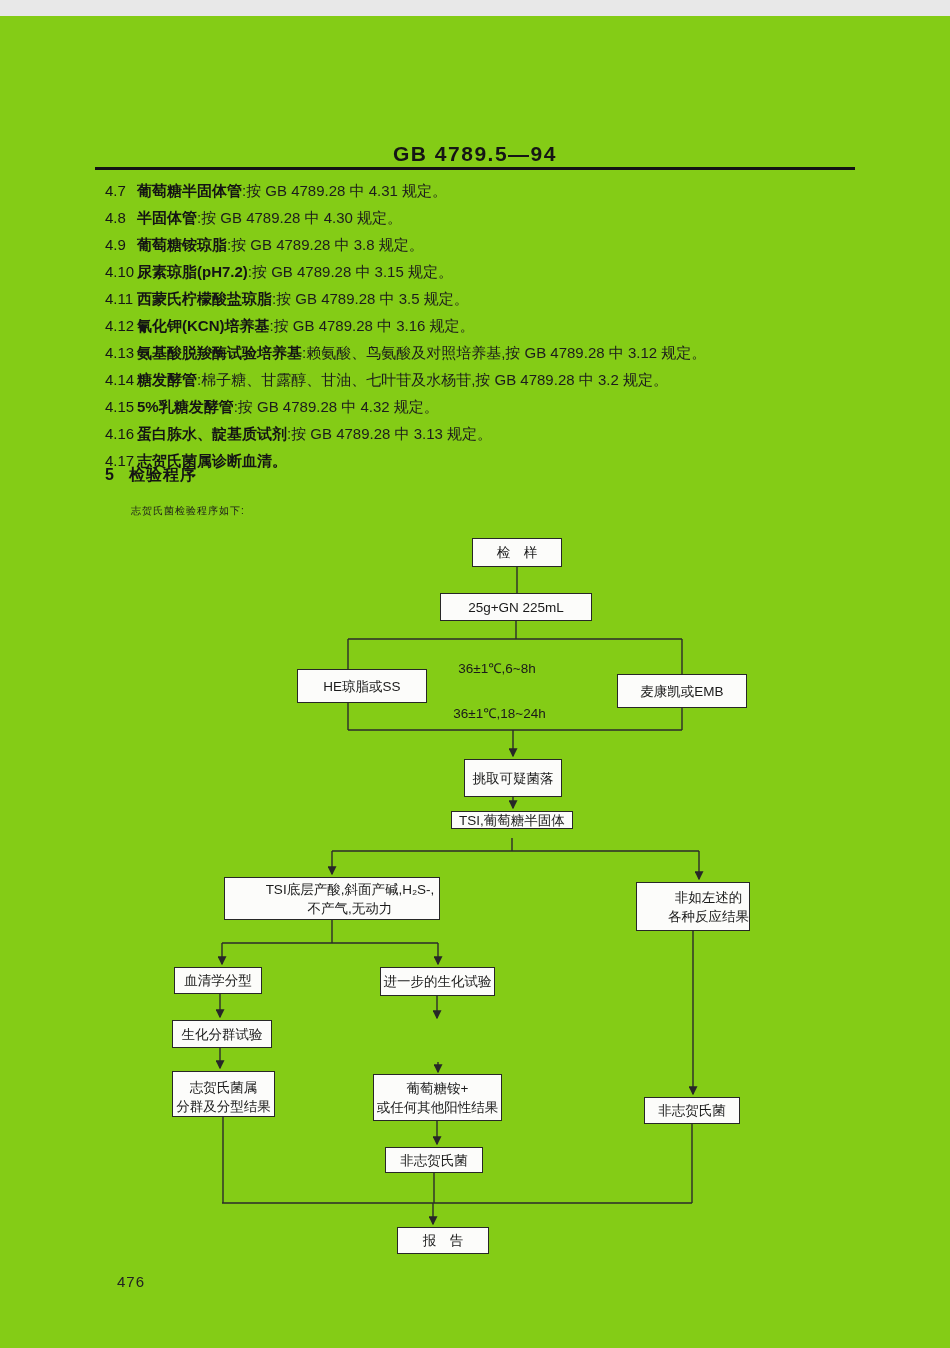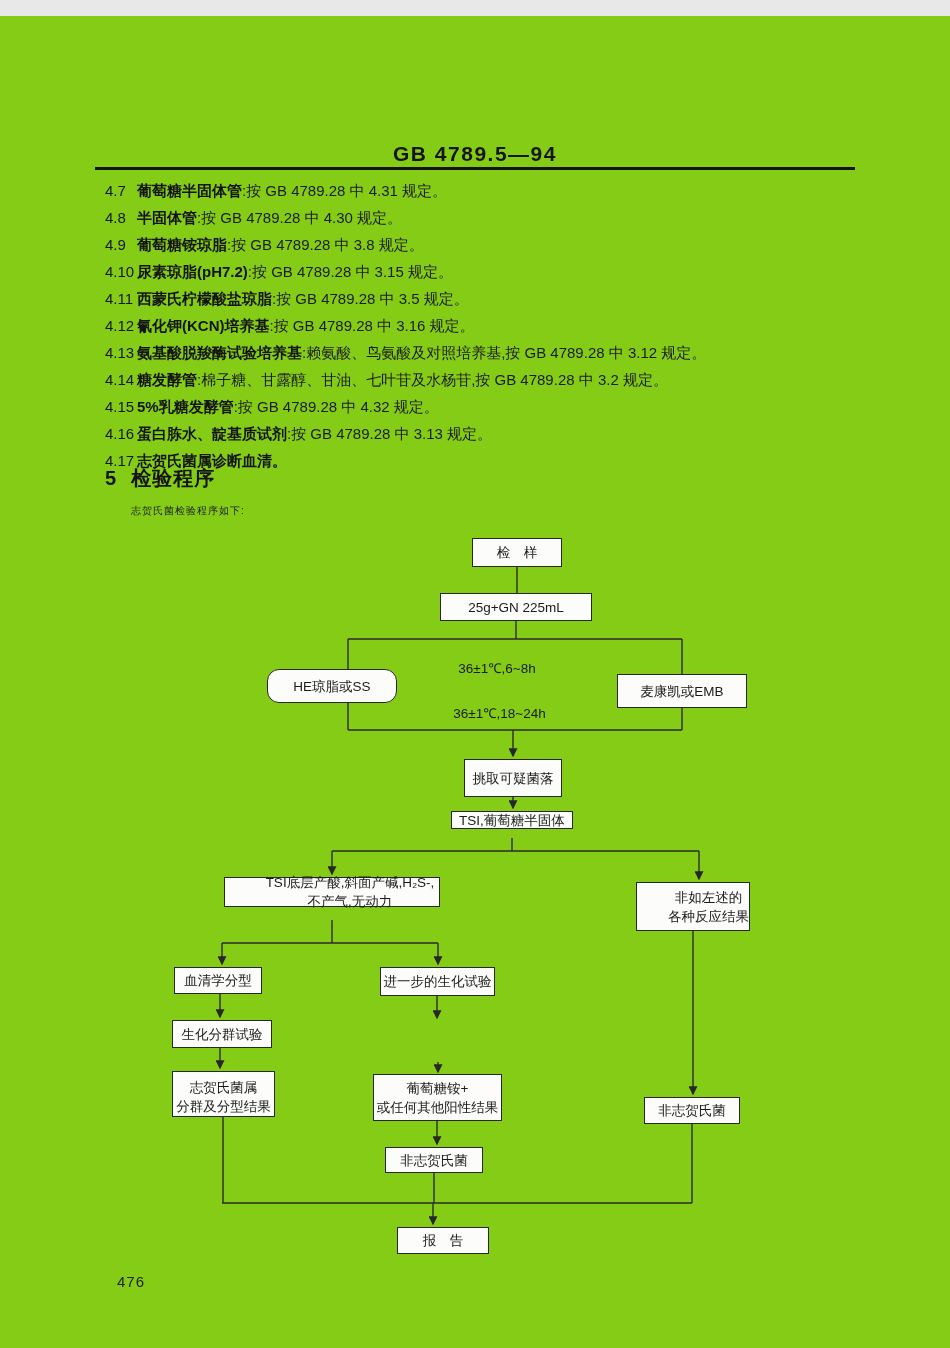--- a/index.html
+++ b/index.html
@@ -28,21 +28,21 @@
   .req-row{
     position:absolute;left:105px;width:800px;height:26px;
     font-size:15px;white-space:nowrap;color:#1c1c1c;
   }
   .req-num{display:inline-block;min-width:32px;font-size:15px;color:#161616;}
   .req-term{font-weight:700;color:#141414;}
   .req-rest{font-weight:400;}
   
   .sec-head{
     position:absolute;left:105px;top:449px;
-    font-size:20px;font-weight:700;color:#141414;letter-spacing:1px;
+    font-size:16px;font-weight:700;color:#141414;letter-spacing:1px;
   }
   .sec-num{display:inline-block;margin-right:14px;}
   .sec-intro{
     position:absolute;left:131px;top:488px;
     font-size:10px;color:#1c1c1c;letter-spacing:1px;
   }
   
   .fc-svg{position:absolute;left:0;top:0;width:950px;height:1348px;z-index:1;}
   .fc-box{
     position:absolute;z-index:2;
@@ -123,28 +123,28 @@
       <line x1="434" y1="1157" x2="434" y2="1187"></line>
       <line x1="693" y1="915" x2="693" y2="1078" marker-end="url(#arr)"></line>
       <line x1="692" y1="1108" x2="692" y2="1187"></line>
       <line x1="222" y1="1187" x2="692" y2="1187"></line>
       <line x1="433" y1="1187" x2="433" y2="1208" marker-end="url(#arr)"></line>
     </g>
   </svg>
 
   <div class="fc-box" style="left:472px;top:522px;width:90px;height:29px;">检　样</div>
   <div class="fc-box" style="left:440px;top:577px;width:152px;height:28px;">25g+GN 225mL</div>
-  <div class="fc-box" style="left:267px;top:653px;width:130px;height:34px;border-radius:12px;">HE琼脂或SS</div>
+  <div class="fc-box" style="left:297px;top:653px;width:130px;height:34px;">HE琼脂或SS</div>
   <div class="fc-box" style="left:617px;top:658px;width:130px;height:34px;">麦康凯或EMB</div>
   <div class="fc-label" style="left:437px;top:643px;width:120px;">36±1℃,6~8h</div>
   <div class="fc-label" style="left:432px;top:688px;width:135px;">36±1℃,18~24h</div>
   <div class="fc-box" style="left:464px;top:743px;width:98px;height:38px;">挑取可疑菌落</div>
   <div class="fc-box" style="left:451px;top:795px;width:122px;height:18px;">TSI,葡萄糖半固体</div>
 
-  <div class="fc-box" style="left:224px;top:861px;width:216px;height:30px;padding-left:36px;">
+  <div class="fc-box" style="left:224px;top:861px;width:216px;height:43px;padding-left:36px;">
     <span>TSI底层产酸,斜面产碱,H₂S-,</span>
     <span>不产气,无动力</span>
   </div>
   <div class="fc-box" style="left:636px;top:866px;width:114px;height:49px;padding-left:31px;">
     <span>非如左述的</span>
     <span>各种反应结果</span>
   </div>
 
   <div class="fc-box" style="left:174px;top:951px;width:88px;height:27px;">血清学分型</div>
   <div class="fc-box" style="left:380px;top:951px;width:115px;height:29px;">进一步的生化试验</div>

